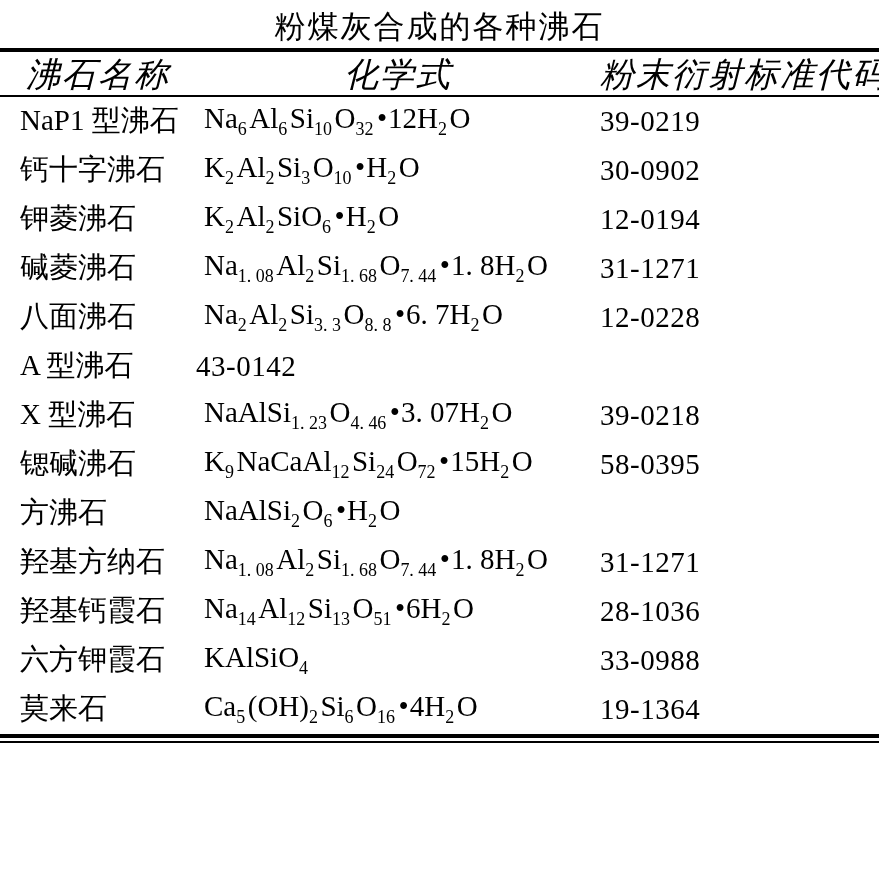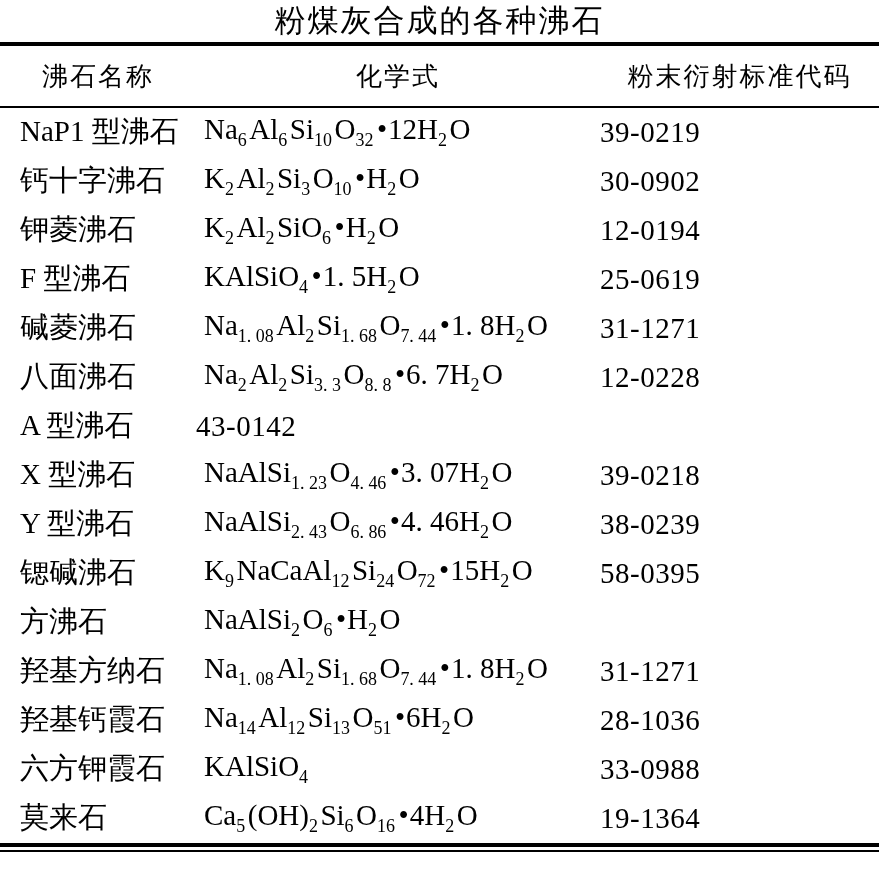--- a/index.html
+++ b/index.html
@@ -10,43 +10,44 @@
     font-family: "Liberation Serif", "DejaVu Serif", serif;
   }
   .page {
     position: relative;
     width: 879px;
     height: 869px;
     background: #ffffff;
     overflow: hidden;
   }
   .title {
-    padding-top: 0;
+    padding-top: 6px;
     height: 42px;
     line-height: 42px;
     text-align: center;
     font-size: 31px;
     letter-spacing: 2px;
     white-space: nowrap;
   }
   .rule {
     width: 879px;
     background: #000000;
   }
   .rule.thick { height: 4px; }
   .rule.thin  { height: 2px; }
   .rule.hair  { height: 1.5px; }
   .grid-row {
     display: grid;
     grid-template-columns: 196px 404px 279px;
     align-items: center;
   }
   .header-row {
-    height: 60px;
-    font-size: 26px;
+    height: 43px;
+    font-size: 34px;
+    font-style: italic;
   }
   .header-cell {
     text-align: center;
     letter-spacing: 2px;
     white-space: nowrap;
   }
   .data-row {
     height: 49px;
     font-size: 29px;
   }
@@ -105,25 +106,20 @@
     <div class="cell-formula">K<sub>2</sub>Al<sub>2</sub>Si<sub>3</sub>O<sub>10</sub><span class="dot">•</span>H<sub>2</sub>O</div>
     <div class="cell-code">30-0902</div>
   </div>
 
   <div class="grid-row data-row">
     <div class="cell-name">钾菱沸石</div>
     <div class="cell-formula">K<sub>2</sub>Al<sub>2</sub>SiO<sub>6</sub><span class="dot">•</span>H<sub>2</sub>O</div>
     <div class="cell-code">12-0194</div>
   </div>
 
-  <div class="grid-row data-row">
-    <div class="cell-name">F 型沸石</div>
-    <div class="cell-formula">KAlSiO<sub>4</sub><span class="dot">•</span>1. 5H<sub>2</sub>O</div>
-    <div class="cell-code">25-0619</div>
-  </div>
 
   <div class="grid-row data-row">
     <div class="cell-name">碱菱沸石</div>
     <div class="cell-formula">Na<sub>1. 08</sub>Al<sub>2</sub>Si<sub>1. 68</sub>O<sub>7. 44</sub><span class="dot">•</span>1. 8H<sub>2</sub>O</div>
     <div class="cell-code">31-1271</div>
   </div>
 
   <div class="grid-row data-row">
     <div class="cell-name">八面沸石</div>
     <div class="cell-formula">Na<sub>2</sub>Al<sub>2</sub>Si<sub>3. 3</sub>O<sub>8. 8</sub><span class="dot">•</span>6. 7H<sub>2</sub>O</div>
@@ -134,25 +130,20 @@
     <div class="cell-name">A 型沸石</div>
     <div class="cell-code">43-0142</div>
   </div>
 
   <div class="grid-row data-row">
     <div class="cell-name">X 型沸石</div>
     <div class="cell-formula">NaAlSi<sub>1. 23</sub>O<sub>4. 46</sub><span class="dot">•</span>3. 07H<sub>2</sub>O</div>
     <div class="cell-code">39-0218</div>
   </div>
 
-  <div class="grid-row data-row">
-    <div class="cell-name">Y 型沸石</div>
-    <div class="cell-formula">NaAlSi<sub>2. 43</sub>O<sub>6. 86</sub><span class="dot">•</span>4. 46H<sub>2</sub>O</div>
-    <div class="cell-code">38-0239</div>
-  </div>
 
   <div class="grid-row data-row">
     <div class="cell-name">锶碱沸石</div>
     <div class="cell-formula">K<sub>9</sub>NaCaAl<sub>12</sub>Si<sub>24</sub>O<sub>72</sub><span class="dot">•</span>15H<sub>2</sub>O</div>
     <div class="cell-code">58-0395</div>
   </div>
 
   <div class="grid-row data-row">
     <div class="cell-name">方沸石</div>
     <div class="cell-formula">NaAlSi<sub>2</sub>O<sub>6</sub><span class="dot">•</span>H<sub>2</sub>O</div>

